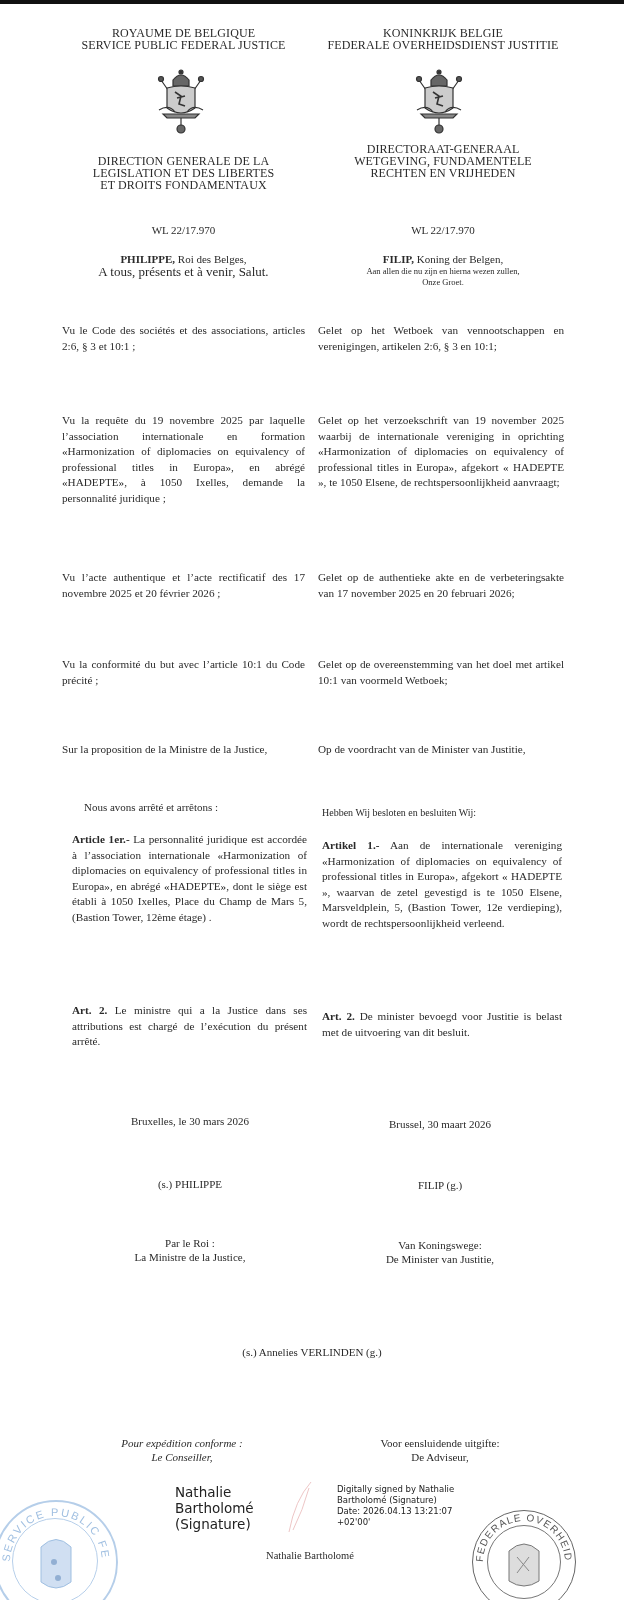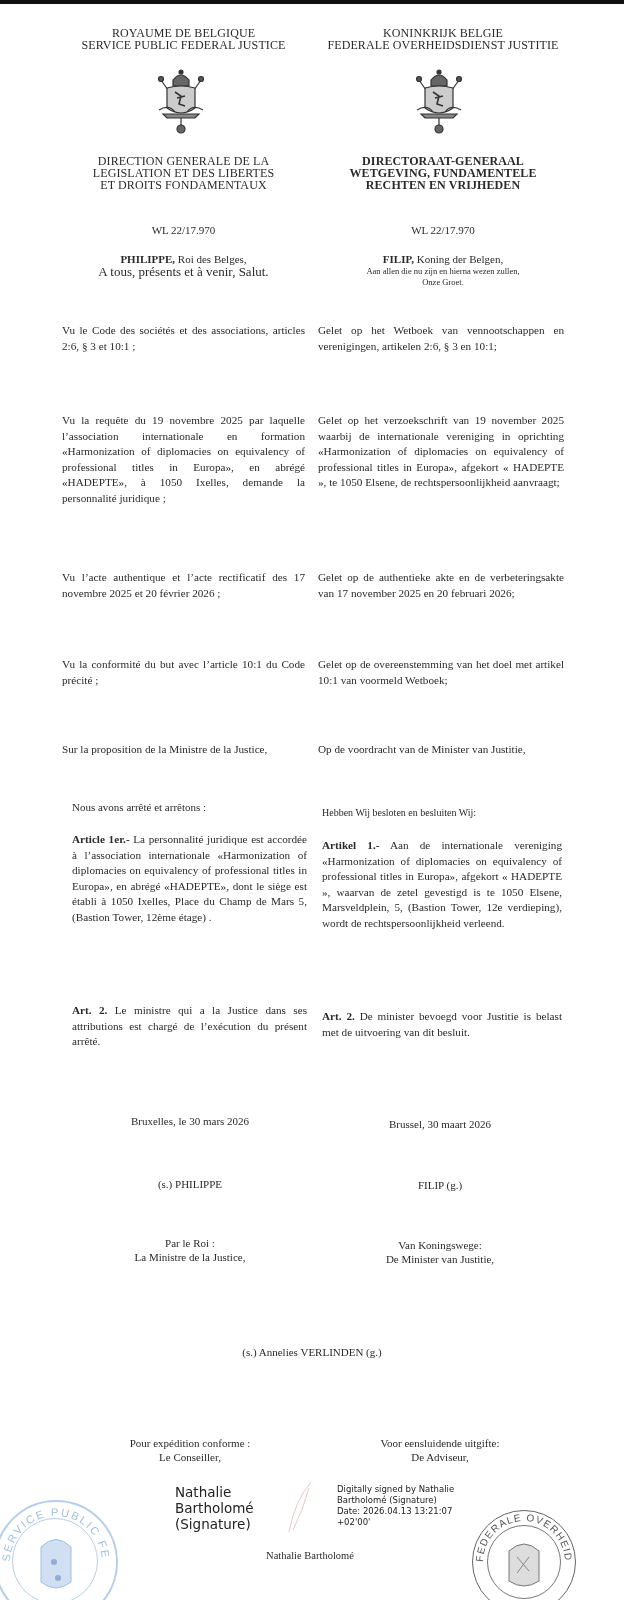--- a/index.html
+++ b/index.html
@@ -67,21 +67,21 @@
       <circle cx="26" cy="63" r="4" fill="#666"></circle>
     </g>
   </svg>
 </div>
 
 <div class="abs center hdr" style="left:62px;width:243px;top:155px;">
   <div>DIRECTION GENERALE DE LA</div>
   <div>LEGISLATION ET DES LIBERTES</div>
   <div>ET DROITS FONDAMENTAUX</div>
 </div>
-<div class="abs center hdr" style="left:318px;width:250px;top:155px;font-weight:bold;">
+<div class="abs center hdr" style="left:318px;width:250px;top:143px;">
   <div>DIRECTORAAT-GENERAAL</div>
   <div>WETGEVING, FUNDAMENTELE</div>
   <div>RECHTEN EN VRIJHEDEN</div>
 </div>
 
 <div class="abs center" style="left:62px;width:243px;top:224px;font-size:11px;">WL 22/17.970</div>
 <div class="abs center" style="left:318px;width:250px;top:224px;font-size:11px;">WL 22/17.970</div>
 
 <div class="abs center" style="left:62px;width:243px;top:253px;font-size:11px;line-height:13px;">
   <span class="bold">PHILIPPE,</span><span> Roi des Belges,</span>
@@ -98,21 +98,21 @@
 <div class="abs body-text col-l" style="top:570px;">Vu l’acte authentique et l’acte rectificatif des 17 novembre 2025 et 20 février 2026 ;</div>
 <div class="abs body-text col-l" style="top:657px;">Vu la conformité du but avec l’article 10:1 du Code précité ;</div>
 <div class="abs body-text col-l" style="top:742px;">Sur la proposition de la Ministre de la Justice,</div>
 
 <div class="abs body-text col-r" style="top:323px;">Gelet op het Wetboek van vennootschappen en verenigingen, artikelen 2:6, § 3 en 10:1;</div>
 <div class="abs body-text col-r" style="top:413px;">Gelet op het verzoekschrift van 19 november 2025 waarbij de internationale vereniging in oprichting «Harmonization of diplomacies on equivalency of professional titles in Europa», afgekort « HADEPTE », te 1050 Elsene, de rechtspersoonlijkheid aanvraagt;</div>
 <div class="abs body-text col-r" style="top:570px;">Gelet op de authentieke akte en de verbeteringsakte van 17 november 2025 en 20 februari 2026;</div>
 <div class="abs body-text col-r" style="top:657px;">Gelet op de overeenstemming van het doel met artikel 10:1 van voormeld Wetboek;</div>
 <div class="abs body-text col-r" style="top:742px;">Op de voordracht van de Minister van Justitie,</div>
 
-<div class="abs" style="left:72px;width:235px;top:801px;font-size:11px;">Nous avons arrêté et arrêtons :</div>
+<div class="abs" style="left:84px;width:235px;top:801px;font-size:11px;">Nous avons arrêté et arrêtons :</div>
 <div class="abs body-text" style="left:72px;width:235px;top:832px;">
   <span class="bold">Article 1er.-</span><span> La personnalité juridique est accordée à l’association internationale «Harmonization of diplomacies on equivalency of professional titles in Europa», en abrégé «HADEPTE», dont le siège est établi à 1050 Ixelles, Place du Champ de Mars 5, (Bastion Tower, 12ème étage) .</span>
 </div>
 <div class="abs body-text" style="left:72px;width:235px;top:1003px;">
   <span class="bold">Art. 2.</span><span> Le ministre qui a la Justice dans ses attributions est chargé de l’exécution du présent arrêté.</span>
 </div>
 
 <div class="abs" style="left:322px;width:240px;top:807px;font-size:10px;">Hebben Wij besloten en besluiten Wij:</div>
 <div class="abs body-text" style="left:322px;width:240px;top:838px;">
   <span class="bold">Artikel 1.-</span><span> Aan de internationale vereniging «Harmonization of diplomacies on equivalency of professional titles in Europa», afgekort « HADEPTE », waarvan de zetel gevestigd is te 1050 Elsene, Marsveldplein, 5, (Bastion Tower, 12e verdieping), wordt de rechtspersoonlijkheid verleend.</span>
@@ -131,21 +131,21 @@
   <div>Par le Roi :</div>
   <div>La Ministre de la Justice,</div>
 </div>
 <div class="abs center sig" style="left:330px;width:220px;top:1238px;">
   <div>Van Koningswege:</div>
   <div>De Minister van Justitie,</div>
 </div>
 
 <div class="abs center sig" style="left:0;width:624px;top:1345px;">(s.) Annelies VERLINDEN (g.)</div>
 
-<div class="abs center sig" style="left:80px;width:220px;top:1436px;">
+<div class="abs center sig" style="left:72px;width:220px;top:1436px;font-style:italic;">
   <div>Pour expédition conforme :</div>
   <div>Le Conseiller,</div>
 </div>
 <div class="abs center sig" style="left:330px;width:220px;top:1436px;">
   <div>Voor eensluidende uitgifte:</div>
   <div>De Adviseur,</div>
 </div>
 
 <div class="abs sans" style="left:175px;top:1484px;font-size:13.5px;line-height:16px;color:#222;">
   <div>Nathalie</div>

